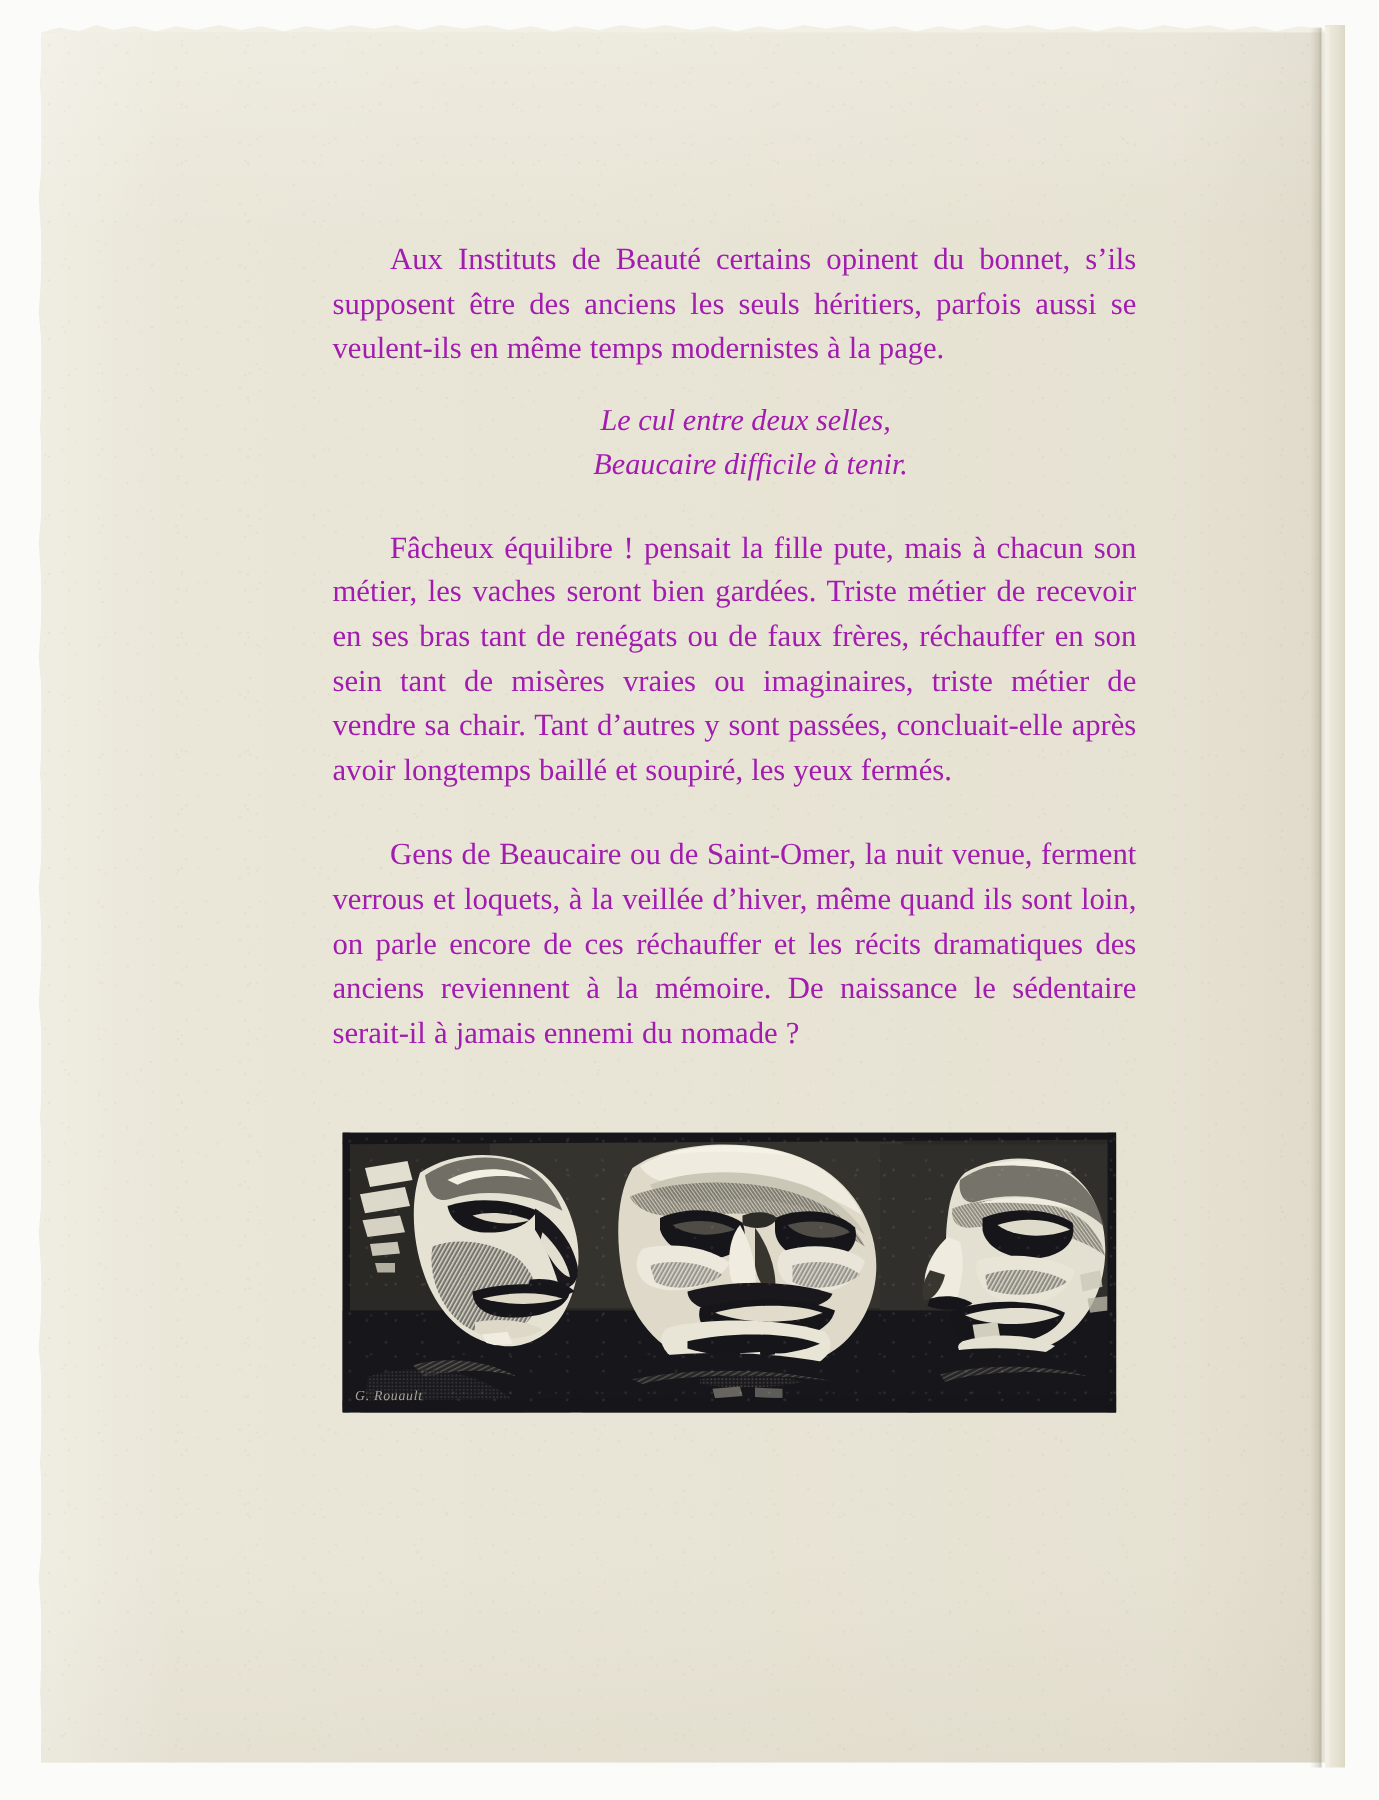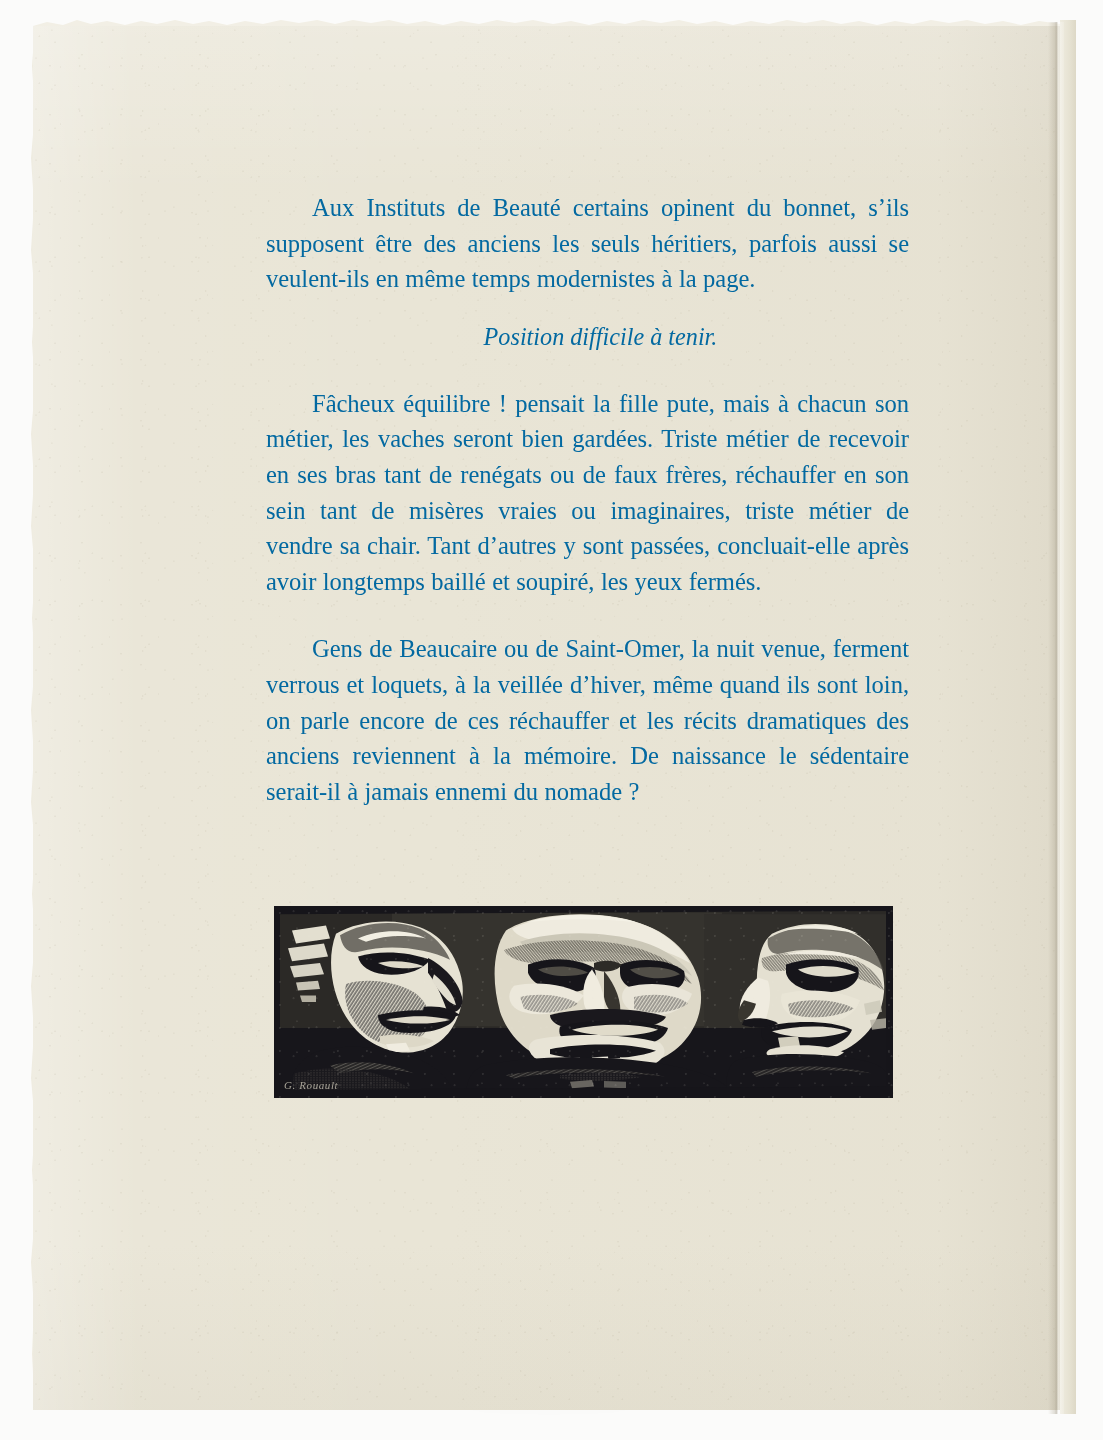--- a/index.html
+++ b/index.html
@@ -107,21 +107,21 @@
     width: 16px; height: 1394px;
     background: linear-gradient(90deg, #efece0 0%, #e6e2d2 60%, #ddd8c6 100%);
   }
 
   
   .textblock {
     position: absolute;
     left: 266px;
     top: 190px;
     width: 643px;
-    color: #0369a1;
+    color: #a21caf;
   }
   .para {
     margin: 0;
     font-size: 24.6px;
     line-height: 35.6px;
     text-align: justify;
     text-indent: 46px;
     letter-spacing: -0.05px;
     word-spacing: 0.4px;
   }
@@ -142,21 +142,21 @@
 
   
   .textblock, .verse { text-rendering: optimizeLegibility; }
 
   
   .plate {
     position: absolute;
     left: 274px;
     top: 906px;
     width: 619px;
-    height: 192px;
+    height: 224px;
   }
   .plate svg { display: block; width: 100%; height: 100%; }
 
   .plate-grain {
     position: absolute;
     inset: 0;
     pointer-events: none;
     opacity: 0.20;
     background-image:
       radial-gradient(circle at 20% 30%, rgba(235,232,220,0.55) 0 0.7px, transparent 1.4px),
@@ -236,21 +236,22 @@
   <div class="gutter-flap"></div>
   <div class="gutter"></div>
 
   <div class="textblock">
 
     <p class="para">Aux Instituts de Beauté certains opinent du bonnet, s’ils supposent être des anciens les seuls héritiers, parfois aussi se veulent-ils en même temps modernistes à la page.</p>
 
     <div class="gap-verse"></div>
 
     <div class="verse">
-      <span class="vline l2">Position difficile à tenir.</span>
+      <span class="vline l1">Le cul entre deux selles,</span>
+      <span class="vline l2">Beaucaire difficile à tenir.</span>
     </div>
 
     <div class="gap-para"></div>
 
     <p class="para">Fâcheux équilibre ! pensait la fille pute, mais à chacun son métier, les vaches seront bien gardées. Triste métier de recevoir en ses bras tant de renégats ou de faux frères, réchauffer en son sein tant de misères vraies ou imaginaires, triste métier de vendre sa chair. Tant d’autres y sont passées, concluait-elle après avoir longtemps baillé et soupiré, les yeux fermés.</p>
 
     <div class="gap-para"></div>
 
     <p class="para">Gens de Beaucaire ou de Saint-Omer, la nuit venue, ferment verrous et loquets, à la veillée d’hiver, même quand ils sont loin, on parle encore de ces réchauffer et les récits dramatiques des anciens reviennent à la mémoire. De naissance le sédentaire serait-il à jamais ennemi du nomade ?</p>
   </div>

